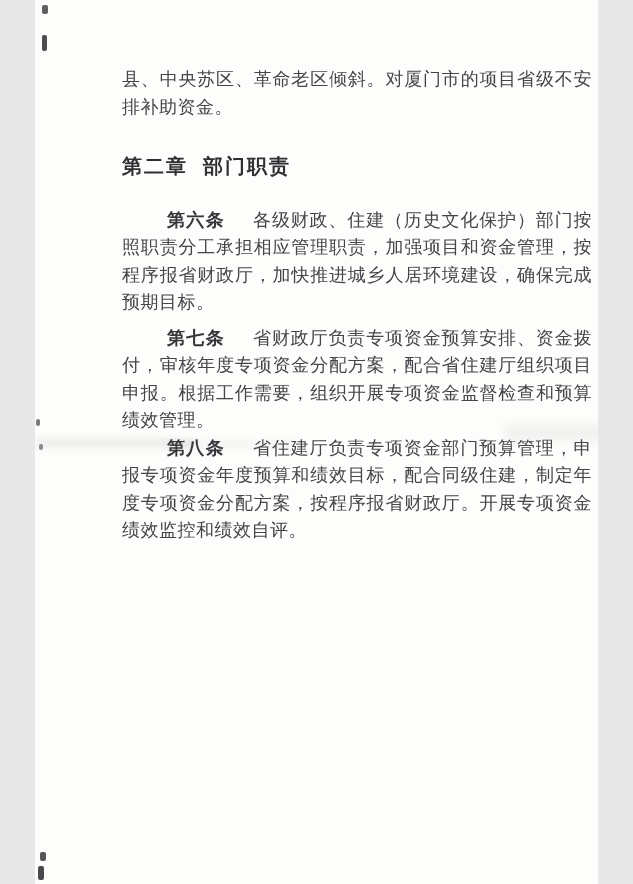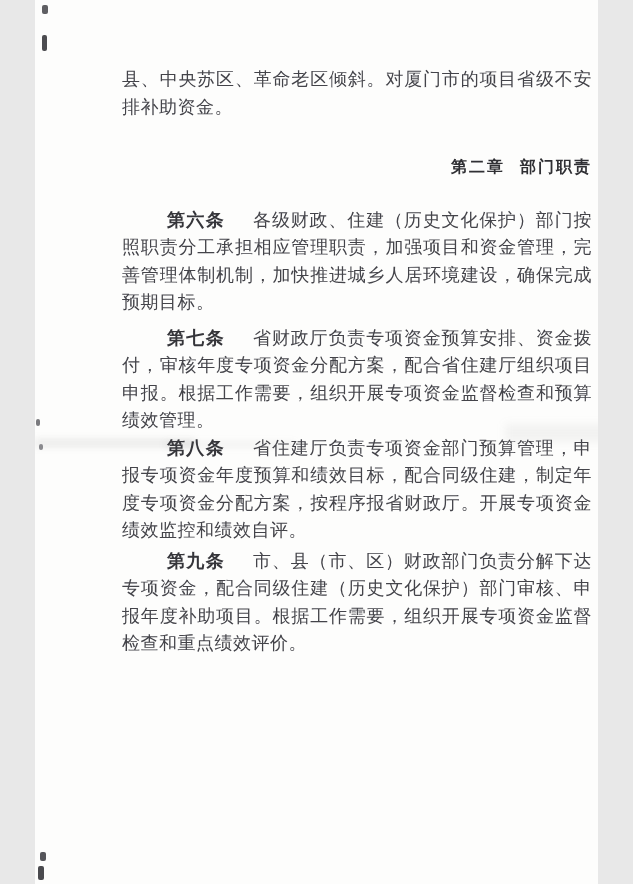--- a/index.html
+++ b/index.html
@@ -21,22 +21,22 @@
     font-size: 18px;
     line-height: 27.5px;
     text-align: justify;
     text-justify: inter-character;
     letter-spacing: 0.5px;
   }
   .para { margin: 0; }
   .opening { text-indent: 0; }
   .chapter {
     margin: 32px 0 0 0;
-    text-align: right;
-    font-size: 16px;
+    text-align: left;
+    font-size: 20px;
     line-height: 27.5px;
     font-weight: 700;
     color: #303034;
     font-family: "Liberation Sans", "DejaVu Sans", sans-serif;
     letter-spacing: 2px;
     text-indent: 0;
   }
   .chapter-gap { display: inline-block; width: 15px; }
   .article { text-indent: 45px; }
   .article .num {
@@ -73,27 +73,26 @@
 <body>
 
 <div class="page">
 
   <div class="content">
 
     <p class="para opening">县、中央苏区、革命老区倾斜。对厦门市的项目省级不安排补助资金。</p>
 
     <h2 class="chapter"><span>第二章</span><span class="chapter-gap"></span><span>部门职责</span></h2>
 
-    <p class="para article a6"><span class="num">第六条</span><span>各级财政、住建（历史文化保护）部门按照职责分工承担相应管理职责，加强项目和资金管理，完善管理体制机制，加快推进城乡人居环境建设，确保完成预期目标。</span></p>
+    <p class="para article a6"><span class="num">第六条</span><span>各级财政、住建（历史文化保护）部门按照职责分工承担相应管理职责，加强项目和资金管理，按程序报省财政厅，加快推进城乡人居环境建设，确保完成预期目标。</span></p>
 
     <p class="para article a7"><span class="num">第七条</span><span>省财政厅负责专项资金预算安排、资金拨付，审核年度专项资金分配方案，配合省住建厅组织项目申报。根据工作需要，组织开展专项资金监督检查和预算绩效管理。</span></p>
 
     <p class="para article a8"><span class="num">第八条</span><span>省住建厅负责专项资金部门预算管理，申报专项资金年度预算和绩效目标，配合同级住建，制定年度专项资金分配方案，按程序报省财政厅。开展专项资金绩效监控和绩效自评。</span></p>
 
-    <p class="para article a9"><span class="num">第九条</span><span>市、县（市、区）财政部门负责分解下达专项资金，配合同级住建（历史文化保护）部门审核、申报年度补助项目。根据工作需要，组织开展专项资金监督检查和重点绩效评价。</span></p>
 
 
   </div>
 
   <div class="smudge smudge-left"></div>
   <div class="smudge smudge-mid"></div>
   <div class="smudge smudge-right"></div>
 
   <div class="mark m-tl1"></div>
   <div class="mark m-tl2"></div>

